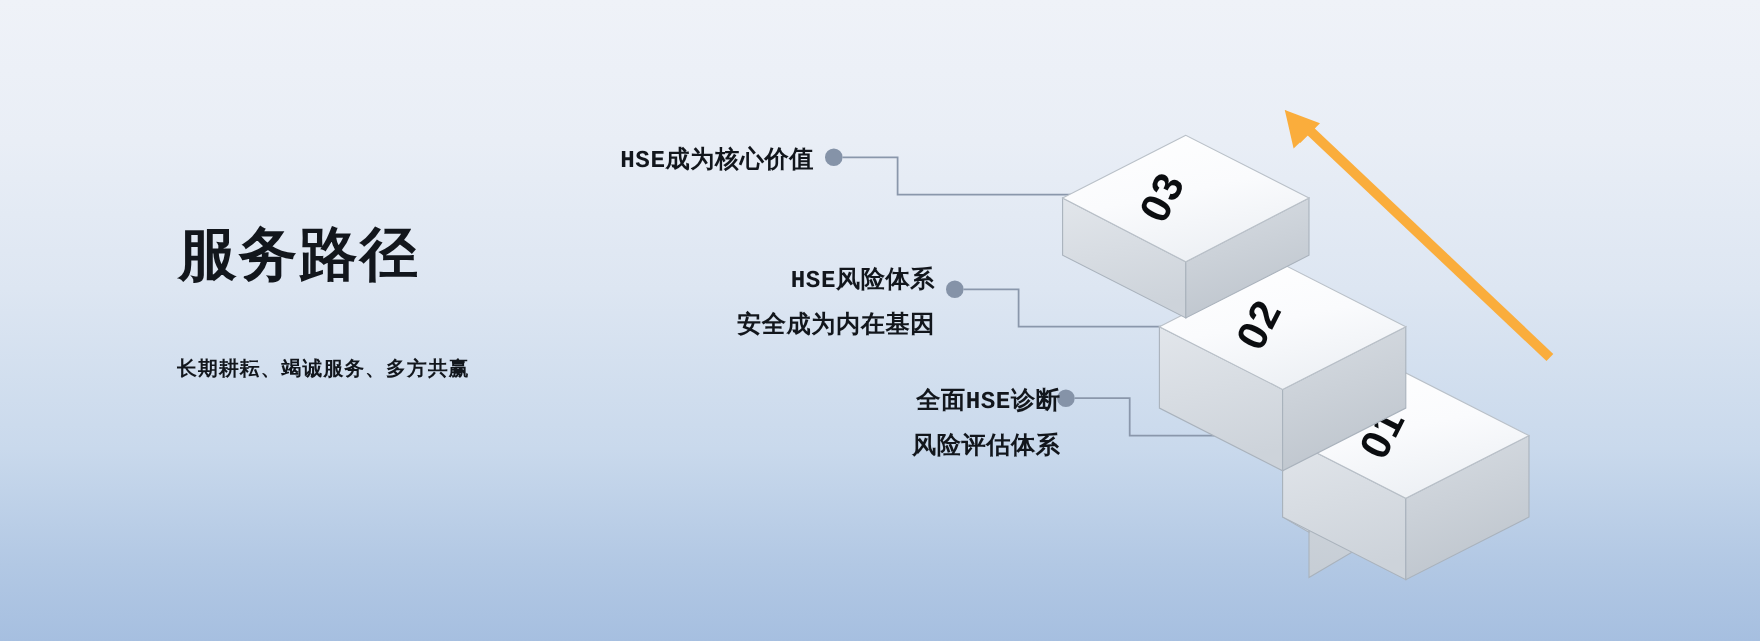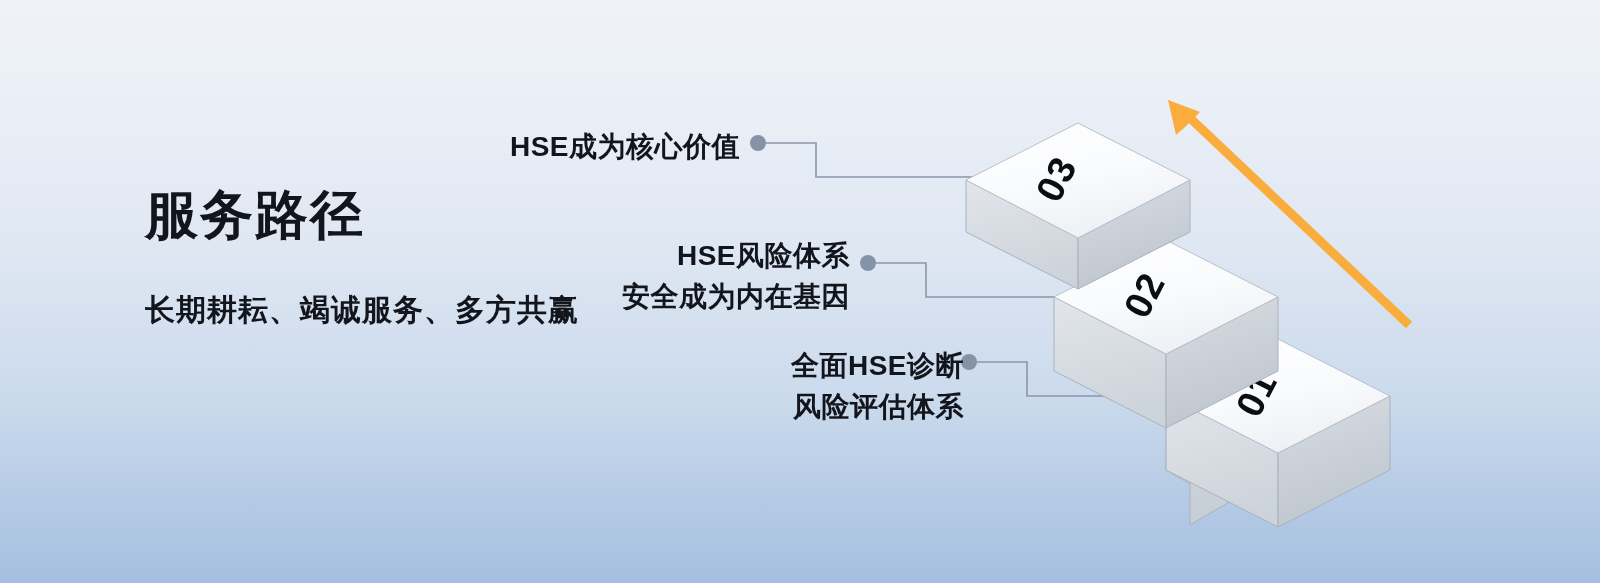--- a/index.html
+++ b/index.html
@@ -30,32 +30,32 @@
   }
 
   
   #text-block {
     position: absolute;
     left: 145px;
     top: 186px;
     width: 520px;
   }
   #page-title {
-    margin: 0;
+    margin: 17px;
     font-size: 53px;
     line-height: 1.1;
     font-weight: 700;
     letter-spacing: 2px;
     color: #12161C;
     white-space: nowrap;
   }
   #page-subtitle {
-    margin: 0;
+    margin: 16px;
     padding-top: 46px;
-    font-size: 30px;
+    font-size: 18px;
     line-height: 1.3;
     font-weight: 700;
     letter-spacing: 1px;
     color: #12161C;
     white-space: nowrap;
   }
 
   
   #stage {
     position: absolute;
@@ -65,25 +65,26 @@
     height: 583px;
   }
 
   
   .annotation {
     position: absolute;
     text-align: right;
     white-space: nowrap;
   }
   .annotation .line {
-    font-size: 28px;
+    font-size: 22px;
     font-weight: 700;
     line-height: 41px;
     color: #12161C;
     letter-spacing: 0.5px;
+    font-family: Liberation Mono, monospace;
   }
   #annotation-0 { left: 300px; top: 126px; width: 440px; }
   #annotation-1 { left: 410px; top: 235px; width: 440px; }
   #annotation-2 { left: 524px; top: 345px; width: 440px; }
 
   .step-number {
     font-size: 38px;
     font-weight: 700;
     fill: #0B0D10;
     letter-spacing: 1px;

